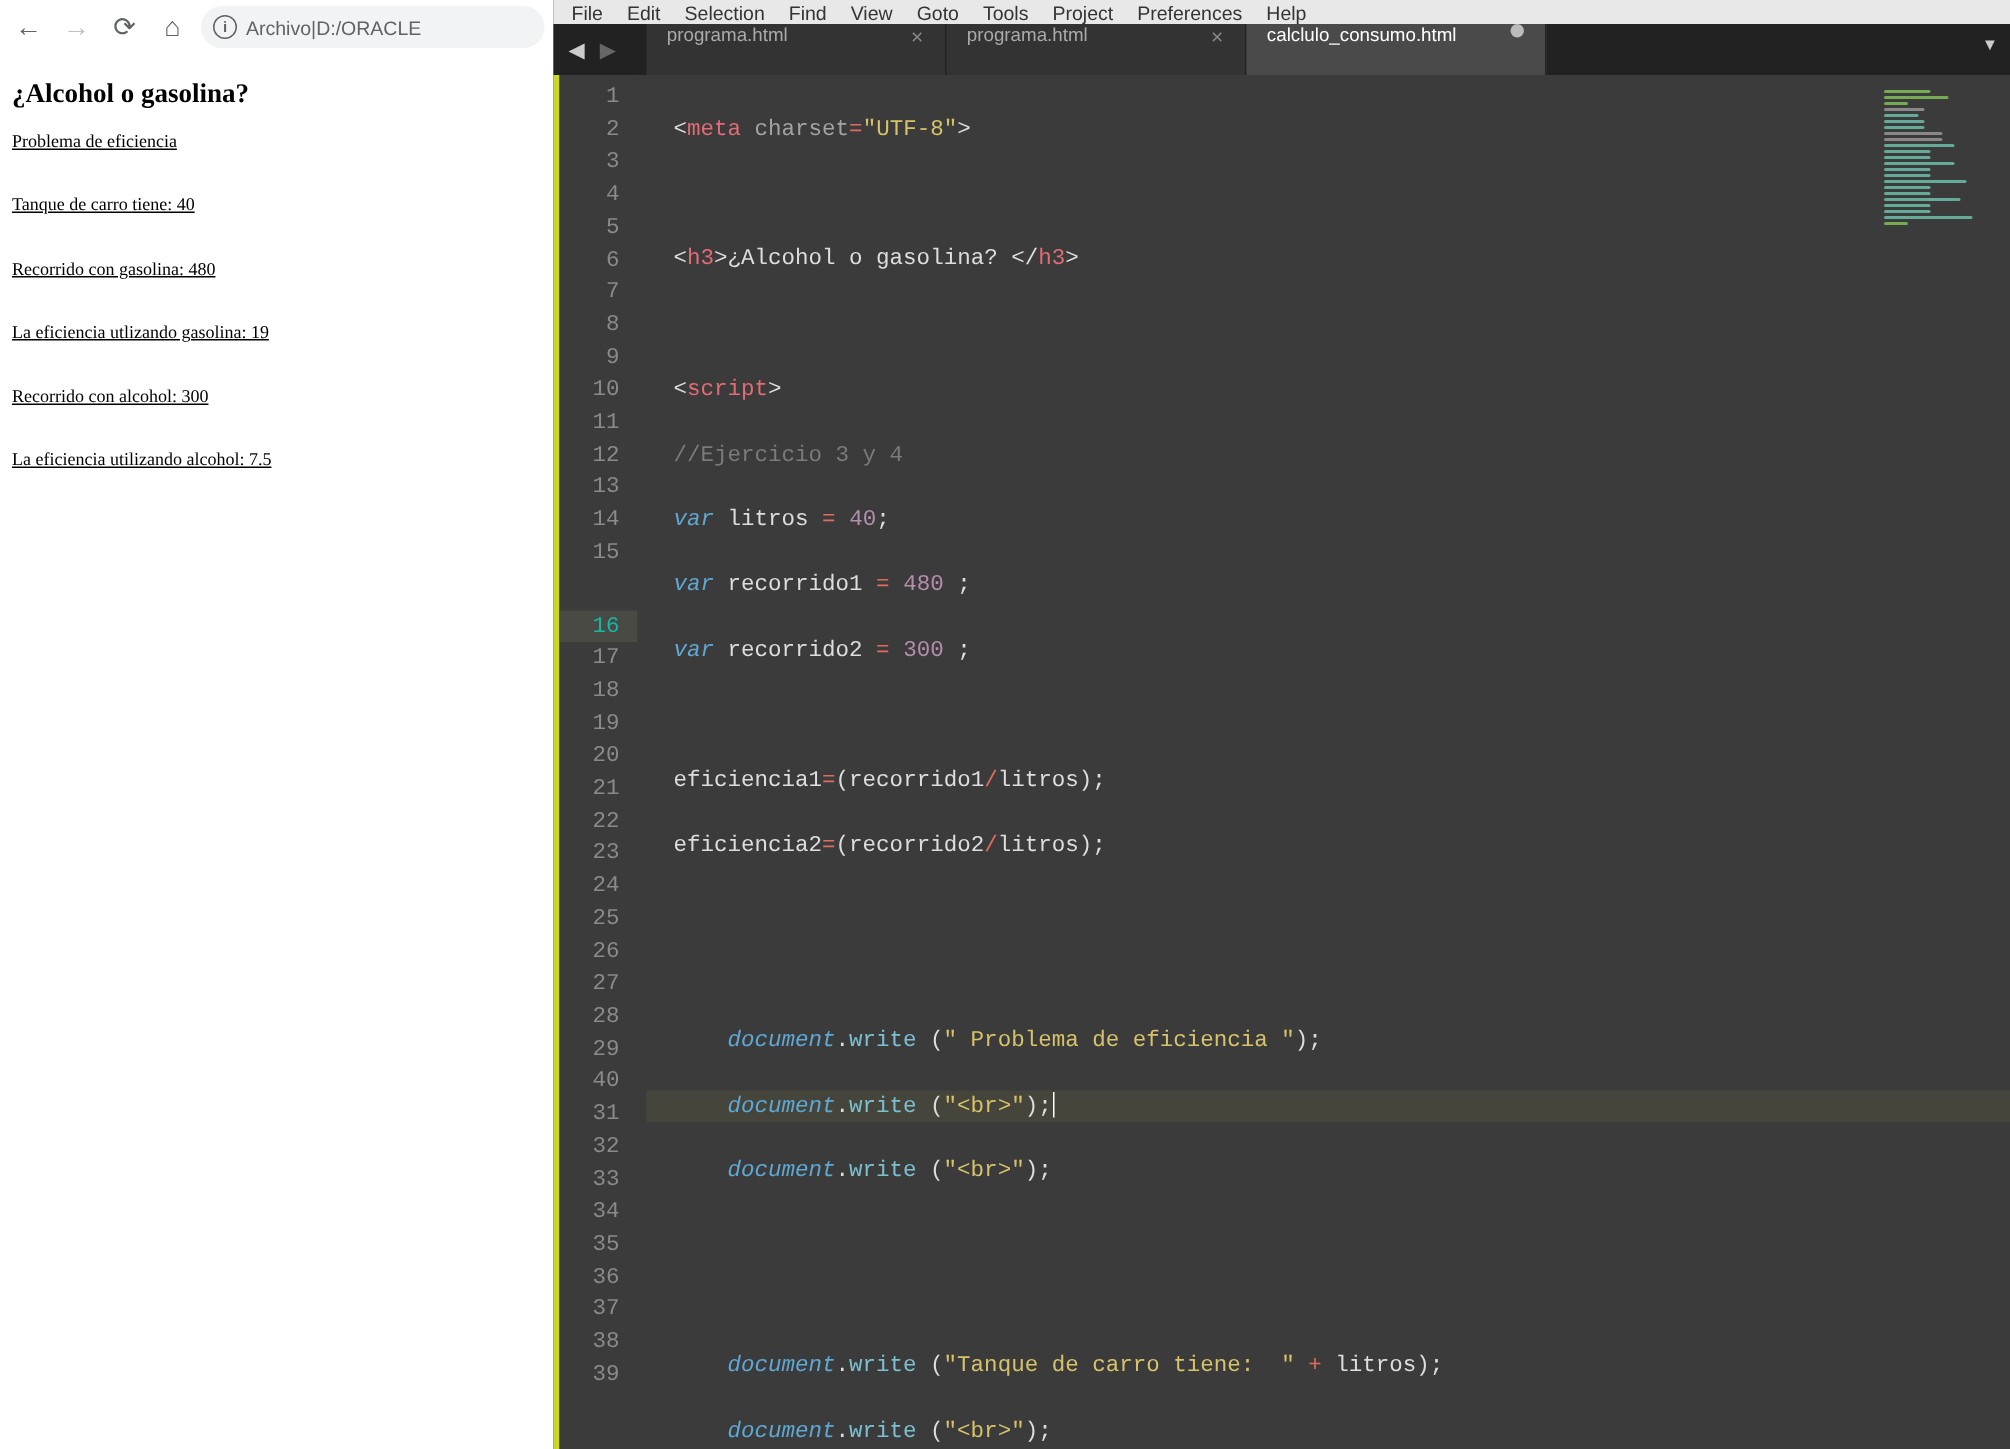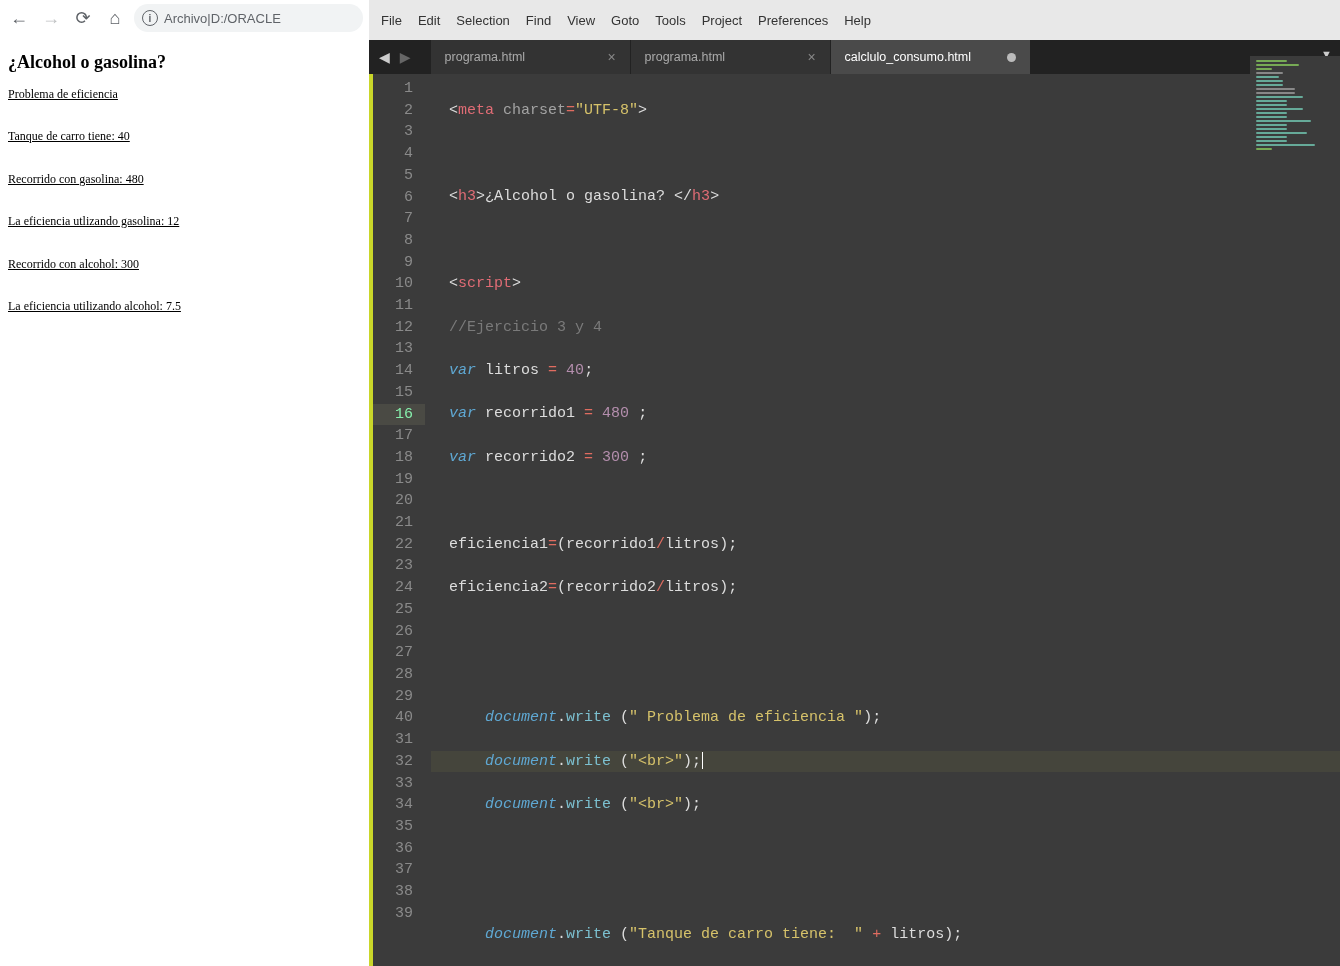--- a/index.html
+++ b/index.html
@@ -10,37 +10,37 @@
 .browser-toolbar { height:36px; display:flex; align-items:center; padding:0 6px; gap:6px; background:#fff; }
 .nav-btn { width:26px; height:26px; display:flex; align-items:center; justify-content:center; color:#5f6368; font-size:18px; cursor:pointer; border-radius:50%; }
 .addr { flex:1; height:28px; border-radius:14px; background:#f1f3f4; display:flex; align-items:center; padding:0 8px; font-size:13px; color:#5f6368; overflow:hidden; white-space:nowrap; }
 .addr .info { width:16px; height:16px; border:1.5px solid #5f6368; border-radius:50%; display:flex; align-items:center; justify-content:center; font-size:10px; font-weight:bold; margin-right:6px; flex-shrink:0; }
 .page { padding:8px 8px; font-family:"Times New Roman", serif; color:#000; }
 .page h3 { font-size:18px; font-weight:bold; margin:8px 0 14px 0; }
 .page p { font-size:12px; margin:0 0 28px 0; line-height:1.2;text-decoration:underline; }
 
 
 .editor { flex:1; height:100%; background:#3b3b3b; display:flex; flex-direction:column; position:relative; }
-.menubar { height:40px; background:#e8e8e8; display:flex; align-items:center; padding:0 4px; font-size:13px; color:#333; }
+.menubar { height:16px; background:#e8e8e8; display:flex; align-items:center; padding:0 4px; font-size:13px; color:#333; }
 .menubar div { padding:0 8px; cursor:pointer; }
 .tabbar { height:34px; background:#222222; display:flex; align-items:center; position:relative; }
 .chevrons { display:flex; align-items:center; padding:0 6px; gap:2px; color:#ccc; font-size:14px; }
 .chevrons span { padding:2px 4px; cursor:pointer; }
 .tabs { display:flex; height:100%; margin-left:10px; }
-.tab { width:200px; height:100%; display:flex; align-items:center; padding:0 14px; font-size:12.5px; color:#aaa; background:#333; border-right:1px solid #222; cursor:pointer; position:relative; }
+.tab { width:200px; height:100%; display:flex; padding:0 14px; font-size:12.5px; color:#aaa; background:#333; border-right:1px solid #222; cursor:pointer; position:relative; }
 .tab.active { background:#4a4a4a; color:#fff; }
 .tab .close { margin-left:auto; font-size:14px; color:#888; }
 .tab .dirty { margin-left:auto; width:9px; height:9px; border-radius:50%; background:#bbb; }
 .tabbar .dropdown { position:absolute; right:8px; top:8px; color:#ccc; font-size:11px; cursor:pointer; }
 
 .code-wrap { flex:1; display:flex; position:relative; overflow:hidden; font-family:Consolas,"Courier New",monospace; }
 .ruler { width:4px; background:#c9d62a; }
 .gutter { width:52px; background:#3b3b3b; color:#8a8a8a; text-align:right; padding-top:4px; font-size:15px; line-height:21.7px; }
 .gutter div { padding-right:12px; }
-.gutter .active-ln { background:#4a4a44; color:#86efac; }
+.gutter .active-ln { background:#4a4a44; color:#14b8a6;margin-top:27px; }
 .code { flex:1; background:#3b3b3b; color:#ddd; font-size:15px; line-height:21.7px; padding:4px 0 0 6px; white-space:pre; position:relative; }
 .code .ln { height:21.7px; }
 .code .ln.active { background:#45453c; }
 .tag-ang { color:#ddd; }
 .tag-name { color:#e06c75; }
 .attr-name { color:#a3a3a3; }
 .attr-val { color:#d6c26a; }
 .kw-var { color:#5fa8d3; font-style:italic; }
 .ident { color:#ddd; }
 .op { color:#e06c60; }
@@ -68,21 +68,21 @@
       <span>Archivo</span>
       <span> | </span>
       <span>D:/ORACLE</span>
     </div>
   </div>
   <div class="page">
     <h3>¿Alcohol o gasolina?</h3>
     <p>Problema de eficiencia</p>
     <p>Tanque de carro tiene: 40</p>
     <p>Recorrido con gasolina: 480</p>
-    <p>La eficiencia utlizando gasolina: 12</p>
+    <p>La eficiencia utlizando gasolina: 19</p>
     <p>Recorrido con alcohol: 300</p>
     <p>La eficiencia utilizando alcohol: 7.5</p>
   </div>
 </div>
 
 <div class="editor">
   <div class="menubar">
     <div>File</div>
     <div>Edit</div>
     <div>Selection</div>

